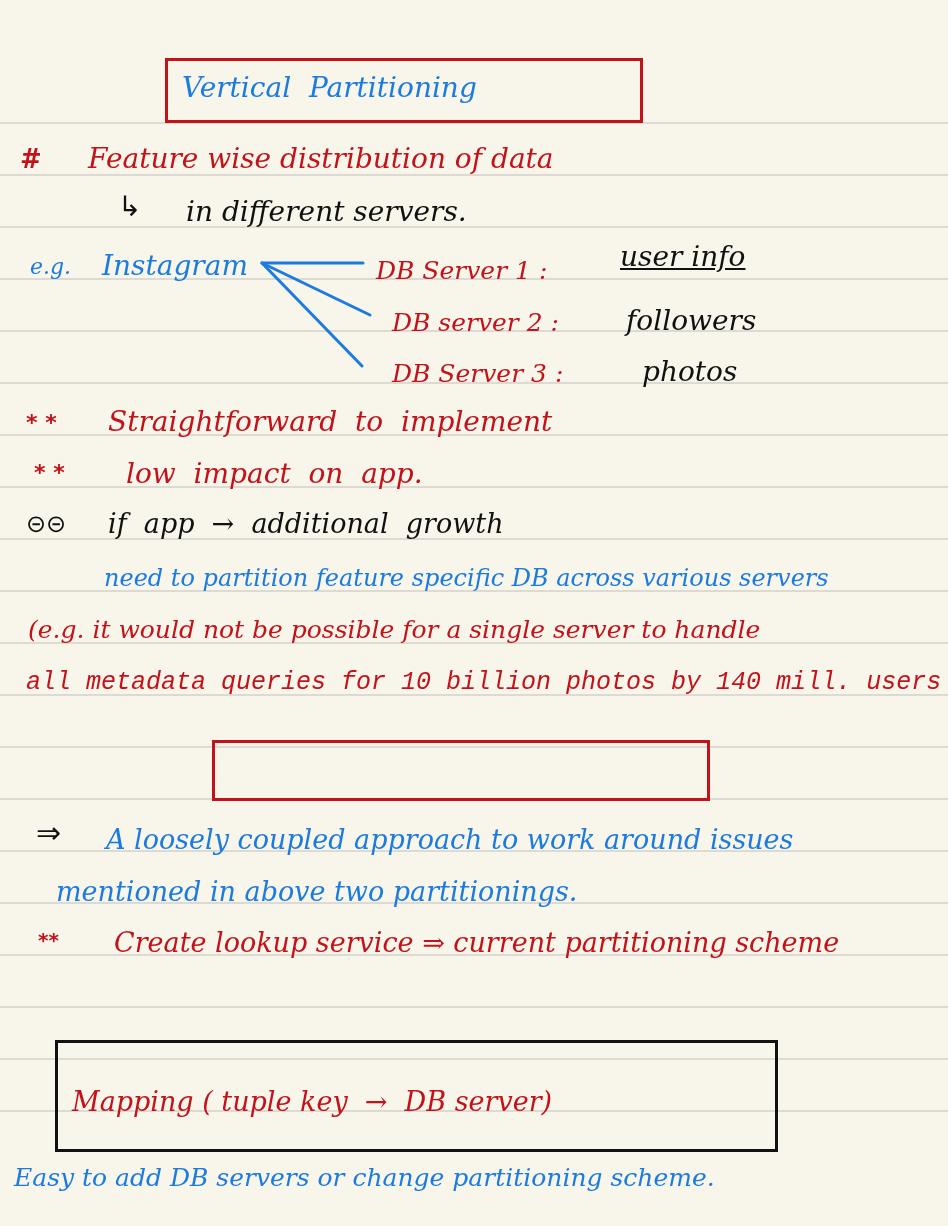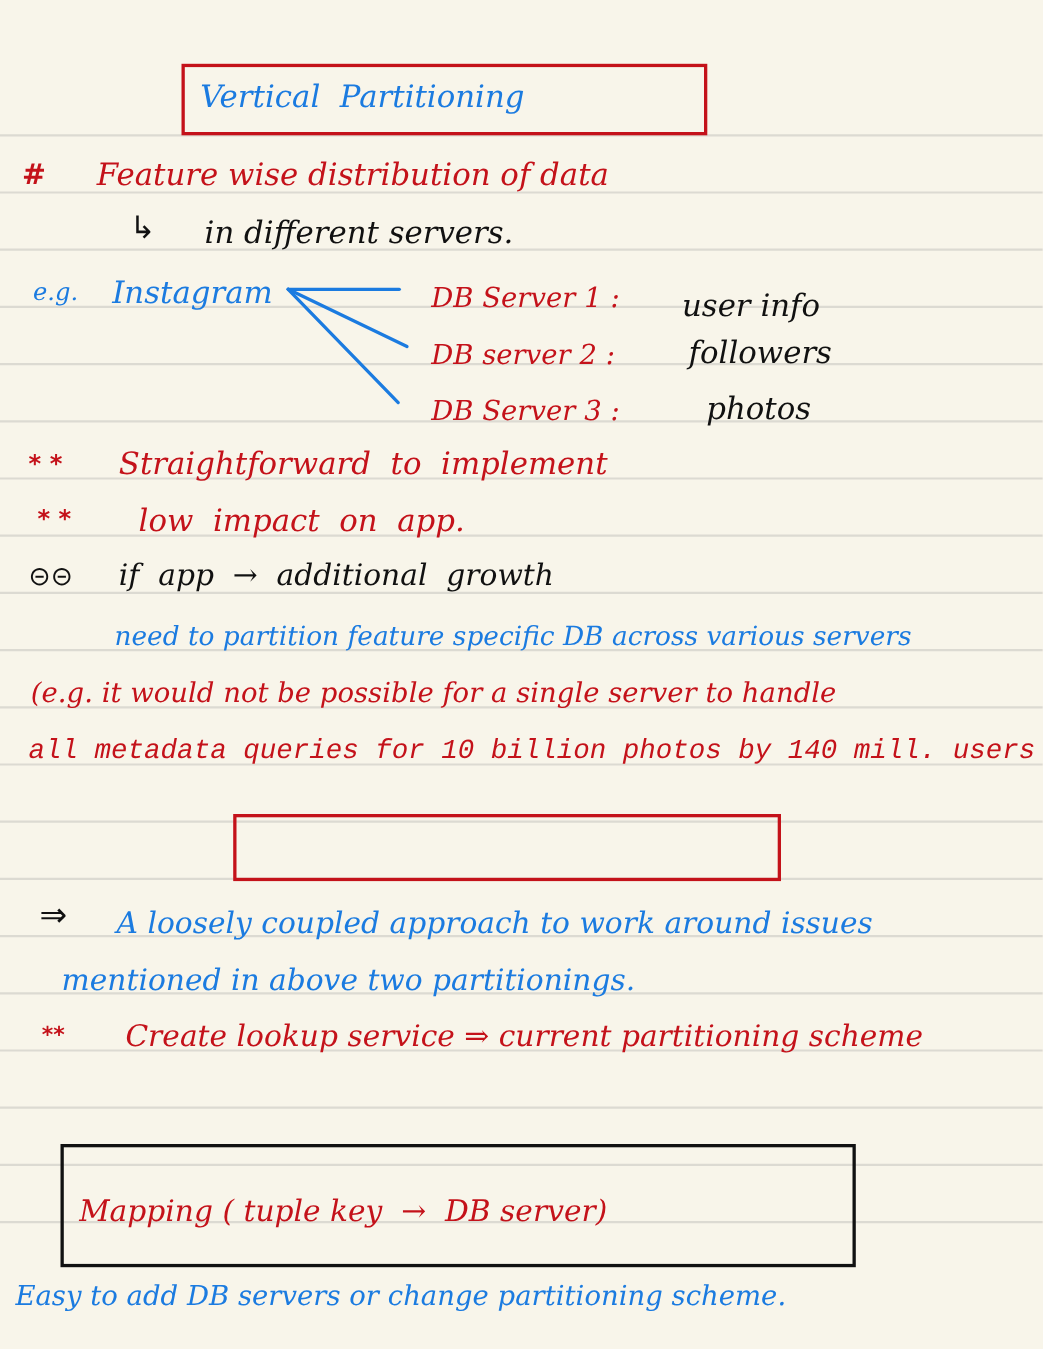--- a/index.html
+++ b/index.html
@@ -97,22 +97,22 @@
   <div class="txt blue fs28" style="left:102px; top:252px;">Instagram</div>
 
   <svg style="position:absolute; left:0; top:0;" width="948" height="1226">
     <g stroke="#1B7BE0" stroke-width="3" stroke-linecap="round" fill="none">
       <line x1="262" y1="263" x2="363" y2="263"></line>
       <line x1="262" y1="263" x2="370" y2="315"></line>
       <line x1="262" y1="263" x2="362" y2="366"></line>
     </g>
   </svg>
 
-  <div class="txt red fs25" style="left:392px; top:258px; white-space:pre;">DB Server 1 :</div>
-  <div class="txt black fs28" style="left:620px; top:264px;">user info</div>
+  <div class="txt red fs25" style="left:376px; top:258px; white-space:pre;">DB Server 1 :</div>
+  <div class="txt black fs28" style="left:620px; top:243px;text-decoration:underline;">user info</div>
 
   <div class="txt red fs25" style="left:392px; top:310px; white-space:pre;">DB server 2 :</div>
   <div class="txt black fs28" style="left:626px; top:307px;">followers</div>
 
   <div class="txt red fs25" style="left:392px; top:361px; white-space:pre;">DB Server 3 :</div>
   <div class="txt black fs28" style="left:642px; top:358px;">photos</div>
 
   <div class="sym red" style="left:26px; top:412px; font-size:22px; font-weight:bold; white-space:pre;">* *</div>
   <div class="txt red fs28" style="left:108px; top:408px; white-space:pre;">Straightforward  to  implement</div>
 

